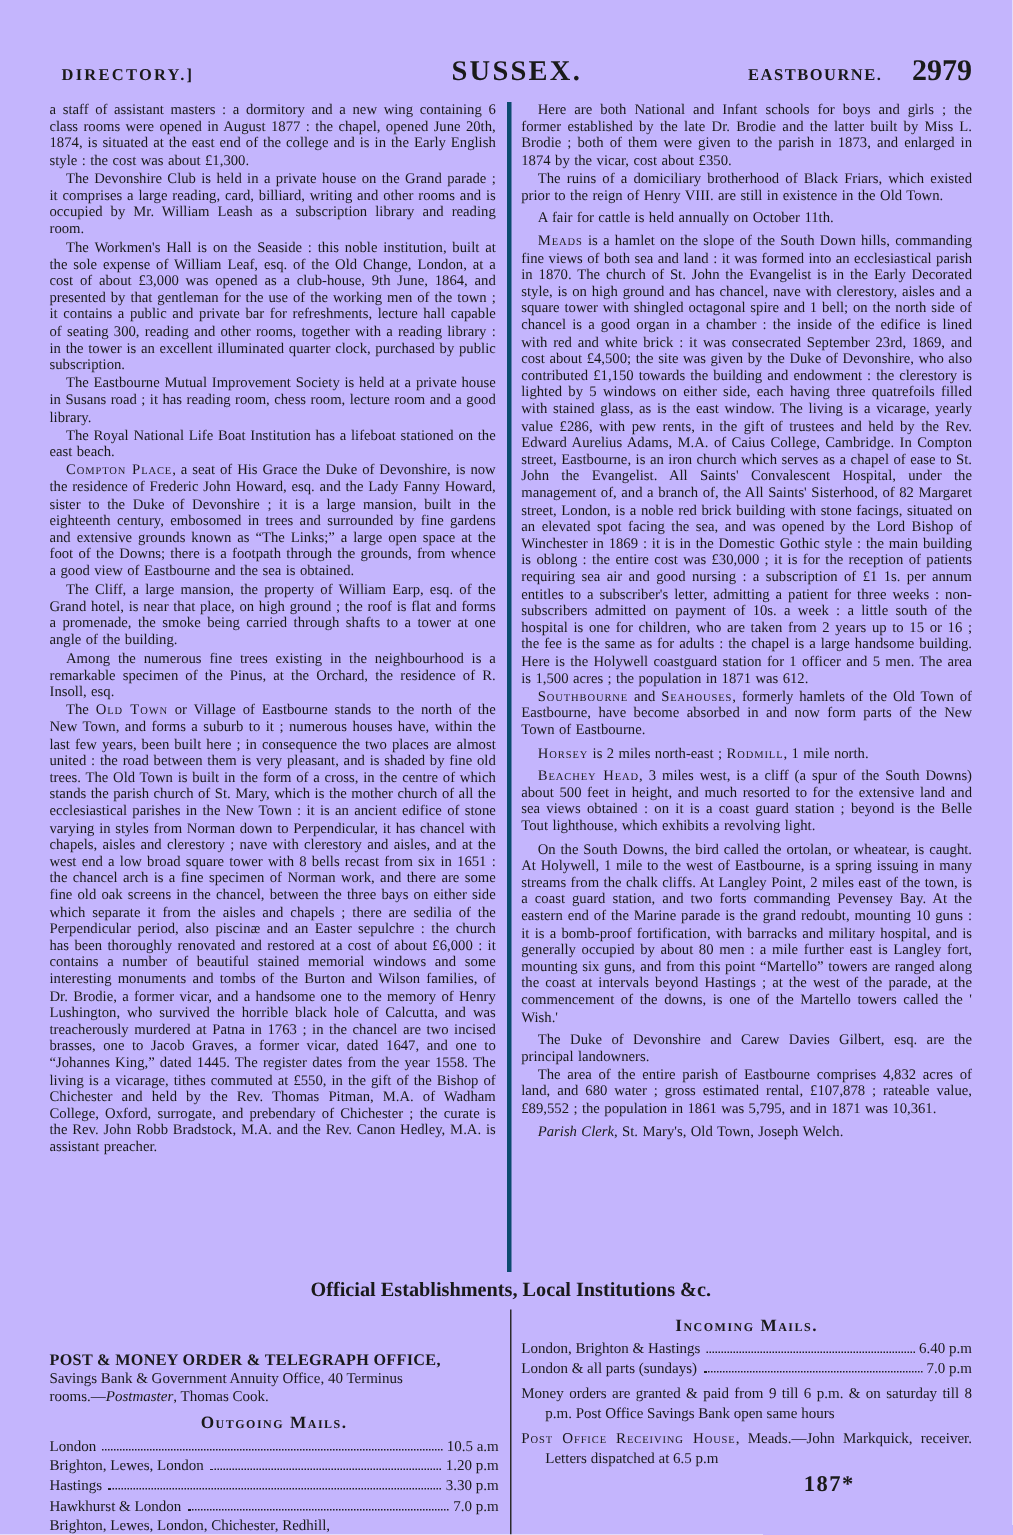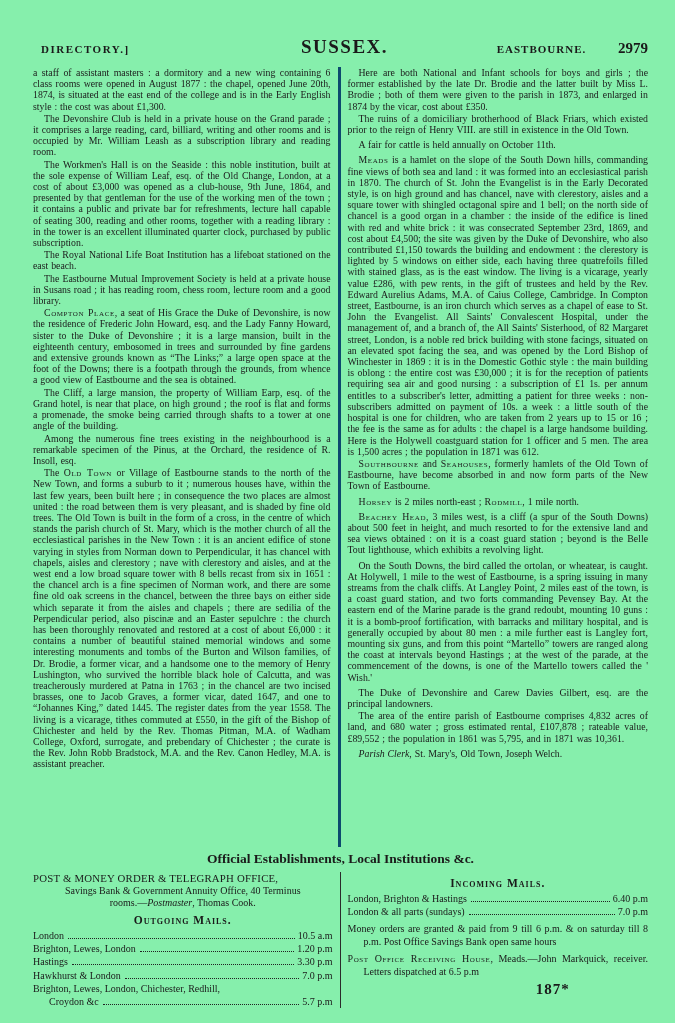--- a/index.html
+++ b/index.html
@@ -1,40 +1,40 @@
 <!DOCTYPE html>
 <html><head>
 <meta charset="utf-8">
 <style>
   html,body{margin:0;padding:0;background:#fcfbf8;}
-  .page{width:675px;height:1023px;background:#86efac;box-sizing:border-box;
+  .page{width:675px;height:1023px;background:#c4b5fd;box-sizing:border-box;
         padding:36px 27px 0 33px;font-family:"Liberation Serif","DejaVu Serif",serif;
         color:#1a1a1a;overflow:hidden;}
   .masthead{display:flex;align-items:baseline;margin-bottom:9px;}
   .mh-left{flex:1;font-weight:bold;font-size:11px;letter-spacing:1.5px;padding-left:8px;}
   .mh-center{font-weight:bold;font-size:19px;letter-spacing:1.5px;}
   .mh-right{flex:1;text-align:right;font-weight:bold;font-size:11px;letter-spacing:1px;}
-  .folio{font-size:15px;margin-left:28px;letter-spacing:0;}
+  .folio{font-size:20px;margin-left:16px;letter-spacing:0;}
   .main-cols{display:flex;height:780px;overflow:hidden;}
   .col{width:50%;box-sizing:border-box;}
   .col-left{padding-right:7px;border-right:3px solid #0c4a6e;}
   .col-right{padding-left:7px;}
   .para{margin:0 0 1px 0;text-indent:11px;text-align:justify;
         font-size:9.8px;line-height:11.2px;word-spacing:0.5px;}
   .noindent{text-indent:0;}
   .spaced{margin:4px 0;}
   .sc{font-variant:small-caps;letter-spacing:0.6px;}
   .i{font-style:italic;}
   .section-heading{text-align:center;font-weight:bold;font-size:13.5px;margin:4px 0 5px 0;}
   .mail-cols{display:flex;}
   .mail-col{width:50%;box-sizing:border-box;font-size:10px;}
   .mail-col-left{padding-right:7px;border-right:1px solid #2b2b2b;}
   .mail-col-right{padding-left:7px;}
-  .po-title{font-weight:normal;font-size:10.8px;letter-spacing:0.2px;line-height:13px;}
-  .po-sub{text-align:center;font-size:10px;line-height:12px;}
+  .po-title{font-weight:bold;font-size:10.8px;letter-spacing:0.2px;line-height:13px;margin-top:28px;}
+  .po-sub{text-align:left;font-size:10px;line-height:12px;}
   .mail-heading{text-align:center;font-weight:bold;font-variant:small-caps;
                 font-size:11.5px;letter-spacing:1px;margin:5px 0 3px;}
   .mail-row{display:flex;align-items:baseline;line-height:13.2px;}
   .mail-row .dest{white-space:nowrap;}
   .leader{flex:1;border-bottom:1.6px dotted #222;margin:0 3px 3px 4px;min-width:8px;}
   .time{white-space:nowrap;}
   .cont .dest{margin-left:16px;}
   .note{margin:5px 0 0;padding-left:16px;text-indent:-16px;line-height:12.4px;text-align:justify;}
   .page-number{font-weight:bold;font-size:15px;margin-top:3px;text-align:center;
                letter-spacing:1px;position:relative;left:55px;}
@@ -51,22 +51,22 @@
       <span>EASTBOURNE.</span>
       <span class="folio">2979</span>
     </span>
   </div>
 
   <div class="main-cols">
     <div class="col col-left" id="col-left">
         <p class="para noindent"><span>a staff of assistant masters : a dormitory and a new wing containing 6 class rooms were opened in August 1877 : the chapel, opened June 20th, 1874, is situated at the east end of the college and is in the Early English style : the cost was about £1,300.</span></p>
         <p class="para"><span>The Devonshire Club is held in a private house on the Grand parade ; it comprises a large reading, card, billiard, writing and other rooms and is occupied by Mr. William Leash as a subscription library and reading room.</span></p>
         <p class="para"><span>The Workmen's Hall is on the Seaside : this noble institution, built at the sole expense of William Leaf, esq. of the Old Change, London, at a cost of about £3,000 was opened as a club-house, 9th June, 1864, and presented by that gentleman for the use of the working men of the town ; it contains a public and private bar for refreshments, lecture hall capable of seating 300, reading and other rooms, together with a reading library : in the tower is an excellent illuminated quarter clock, purchased by public subscription.</span></p>
+        <p class="para"><span>The Eastbourne Mutual Improvement Society is held at a private house in Susans road ; it has reading room, chess room, lecture room and a good library.</span></p>
         <p class="para"><span>The Royal National Life Boat Institution has a lifeboat stationed on the east beach.</span></p>
-        <p class="para"><span>The Eastbourne Mutual Improvement Society is held at a private house in Susans road ; it has reading room, chess room, lecture room and a good library.</span></p>
         <p class="para"><span class="sc">Compton Place</span><span>, a seat of His Grace the Duke of Devonshire, is now the residence of Frederic John Howard, esq. and the Lady Fanny Howard, sister to the Duke of Devonshire ; it is a large mansion, built in the eighteenth century, embosomed in trees and surrounded by fine gardens and extensive grounds known as “The Links;” a large open space at the foot of the Downs; there is a footpath through the grounds, from whence a good view of Eastbourne and the sea is obtained.</span></p>
         <p class="para"><span>The Cliff, a large mansion, the property of William Earp, esq. of the Grand hotel, is near that place, on high ground ; the roof is flat and forms a promenade, the smoke being carried through shafts to a tower at one angle of the building.</span></p>
         <p class="para"><span>Among the numerous fine trees existing in the neighbourhood is a remarkable specimen of the Pinus, at the Orchard, the residence of R. Insoll, esq.</span></p>
         <p class="para"><span>The </span><span class="sc">Old Town</span><span> or Village of Eastbourne stands to the north of the New Town, and forms a suburb to it ; numerous houses have, within the last few years, been built here ; in consequence the two places are almost united : the road between them is very pleasant, and is shaded by fine old trees.  The Old Town is built in the form of a cross, in the centre of which stands the parish church of St. Mary, which is the mother church of all the ecclesiastical parishes in the New Town :  it is an ancient edifice of stone varying in styles from Norman down to Perpendicular, it has chancel with chapels, aisles and clerestory ; nave with clerestory and aisles, and at the west end a low broad square tower with 8 bells recast from six in 1651 : the chancel arch is a fine specimen of Norman work, and there are some fine old oak screens in the chancel, between the three bays on either side which separate it from the aisles and chapels ; there are sedilia of the Perpendicular period, also piscinæ and an Easter sepulchre : the church has been thoroughly renovated and restored at a cost of about £6,000 : it contains a number of beautiful stained memorial windows and some interesting monuments and tombs of the Burton and Wilson families, of Dr. Brodie, a former vicar, and a handsome one to the memory of Henry Lushington, who survived the horrible black hole of Calcutta, and was treacherously murdered at Patna in 1763 ; in the chancel are two incised brasses, one to Jacob Graves, a former vicar, dated 1647, and one to “Johannes King,” dated 1445.  The register dates from the year 1558.  The living is a vicarage, tithes commuted at £550, in the gift of the Bishop of Chichester and held by the Rev. Thomas Pitman, M.A. of Wadham College, Oxford, surrogate, and prebendary of Chichester ; the curate is the Rev. John Robb Bradstock, M.A. and the Rev. Canon Hedley, M.A. is assistant preacher.</span></p>
       </div>
     <div class="col col-right" id="col-right">
         <p class="para"><span>Here are both National and Infant schools for boys and girls ; the former established by the late Dr. Brodie and the latter built by Miss L. Brodie ; both of them were given to the parish in 1873, and enlarged in 1874 by the vicar, cost about £350.</span></p>
         <p class="para"><span>The ruins of a domiciliary brotherhood of Black Friars, which existed prior to the reign of Henry VIII. are still in existence in the Old Town.</span></p>
         <p class="para spaced"><span>A fair for cattle is held annually on October 11th.</span></p>
         <p class="para"><span class="sc">Meads</span><span> is a hamlet on the slope of the South Down hills, commanding fine views of both sea and land : it was formed into an ecclesiastical parish in 1870.  The church of St. John the Evangelist is in the Early Decorated style, is on high ground and has chancel, nave with clerestory, aisles and a square tower with shingled octagonal spire and 1 bell; on the north side of chancel is a good organ in a chamber : the inside of the edifice is lined with red and white brick : it was consecrated September 23rd, 1869, and cost about £4,500; the site was given by the Duke of Devonshire, who also contributed £1,150 towards the building and endowment : the clerestory is lighted by 5 windows on either side, each having three quatrefoils filled with stained glass, as is the east window. The living is a vicarage, yearly value £286, with pew rents, in the gift of trustees and held by the Rev. Edward Aurelius Adams, M.A. of Caius College, Cambridge.  In Compton street, Eastbourne, is an iron church which serves as a chapel of ease to St. John the Evangelist.  All Saints' Convalescent Hospital, under the management of, and a branch of, the All Saints' Sisterhood, of 82 Margaret street, London, is a noble red brick building with stone facings, situated on an elevated spot facing the sea, and was opened by the Lord Bishop of Winchester in 1869 : it is in the Domestic Gothic style : the main building is oblong : the entire cost was £30,000 ; it is for the reception of patients requiring sea air and good nursing : a subscription of £1 1s. per annum entitles to a subscriber's letter, admitting a patient for three weeks : non-subscribers admitted on payment of 10s. a week : a little south of the hospital is one for children, who are taken from 2 years up to 15 or 16 ; the fee is the same as for adults : the chapel is a large handsome building.    Here is the Holywell coastguard station for 1 officer and 5 men.    The area is 1,500 acres ; the population in 1871 was 612.</span></p>

